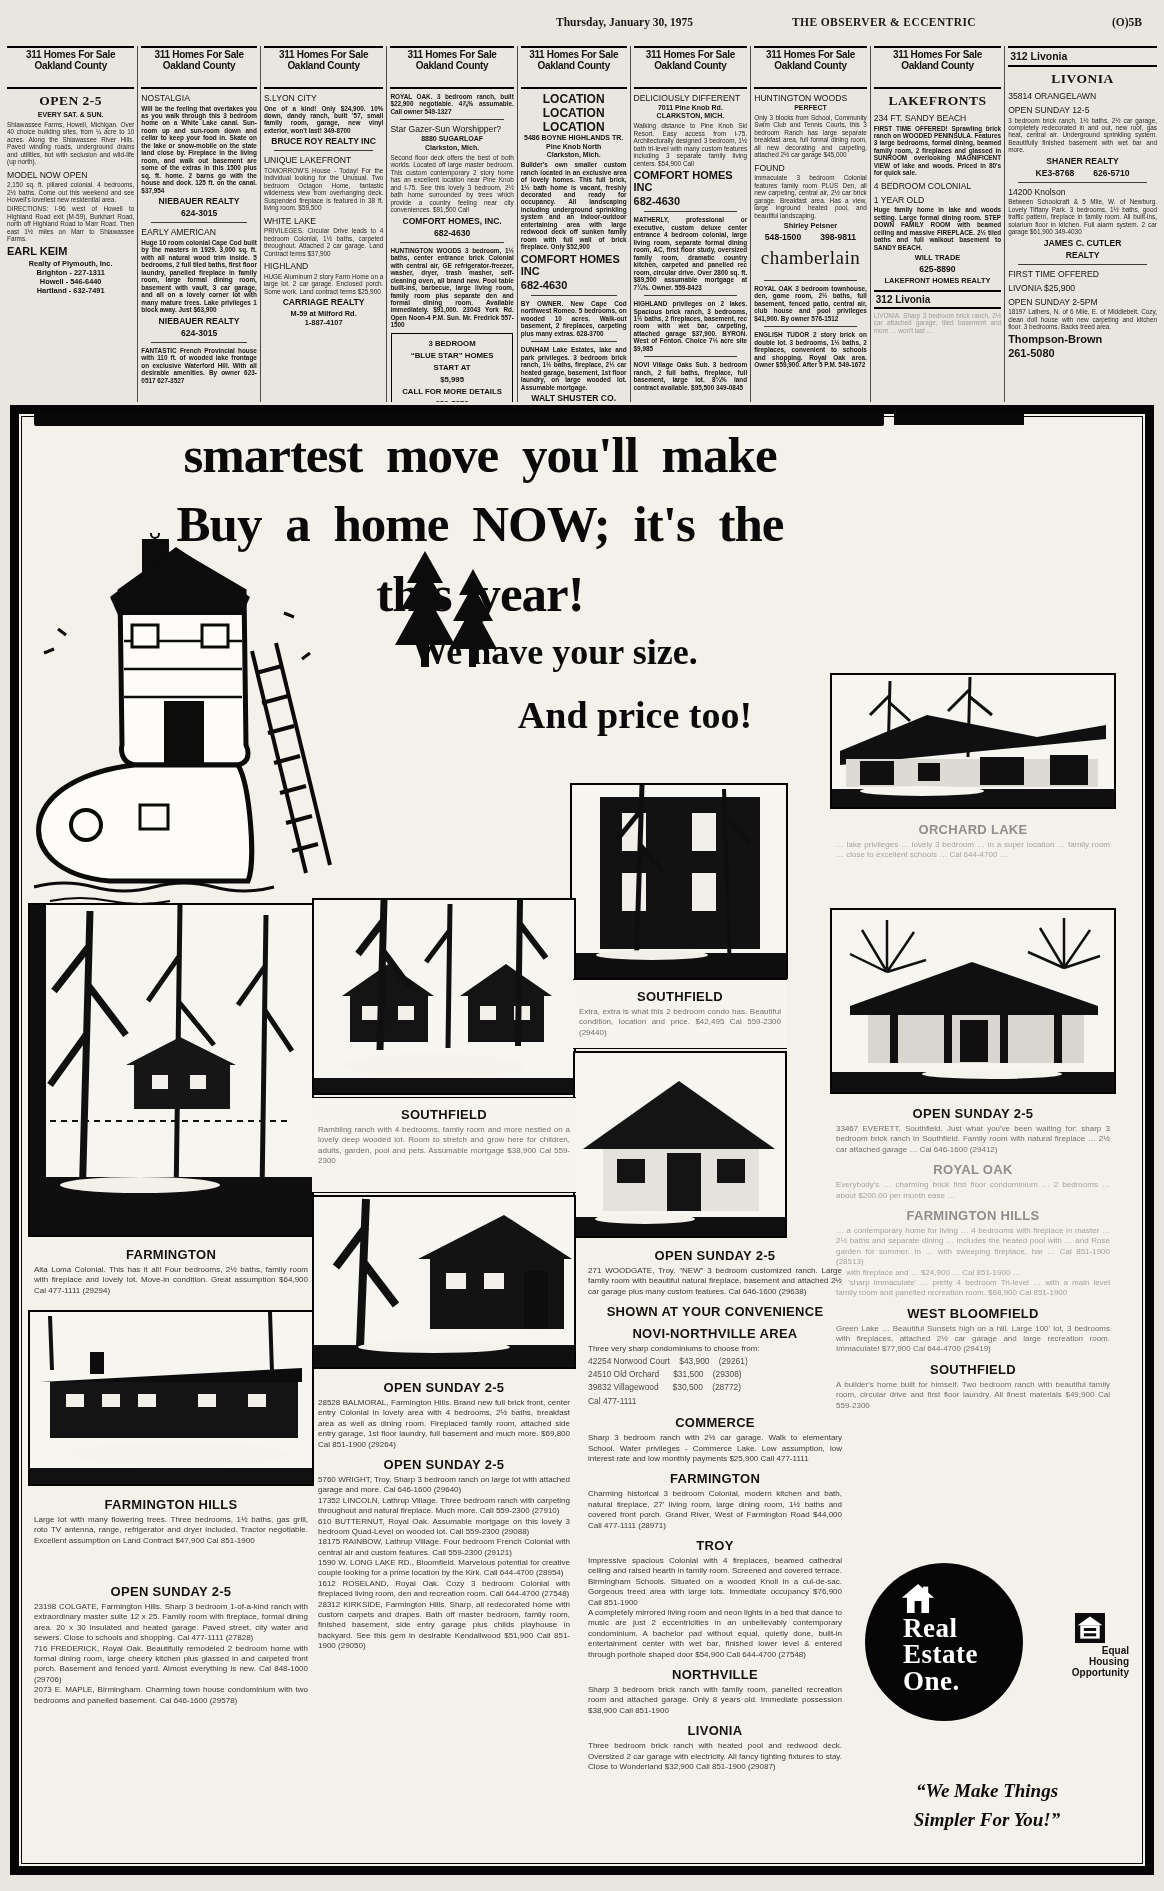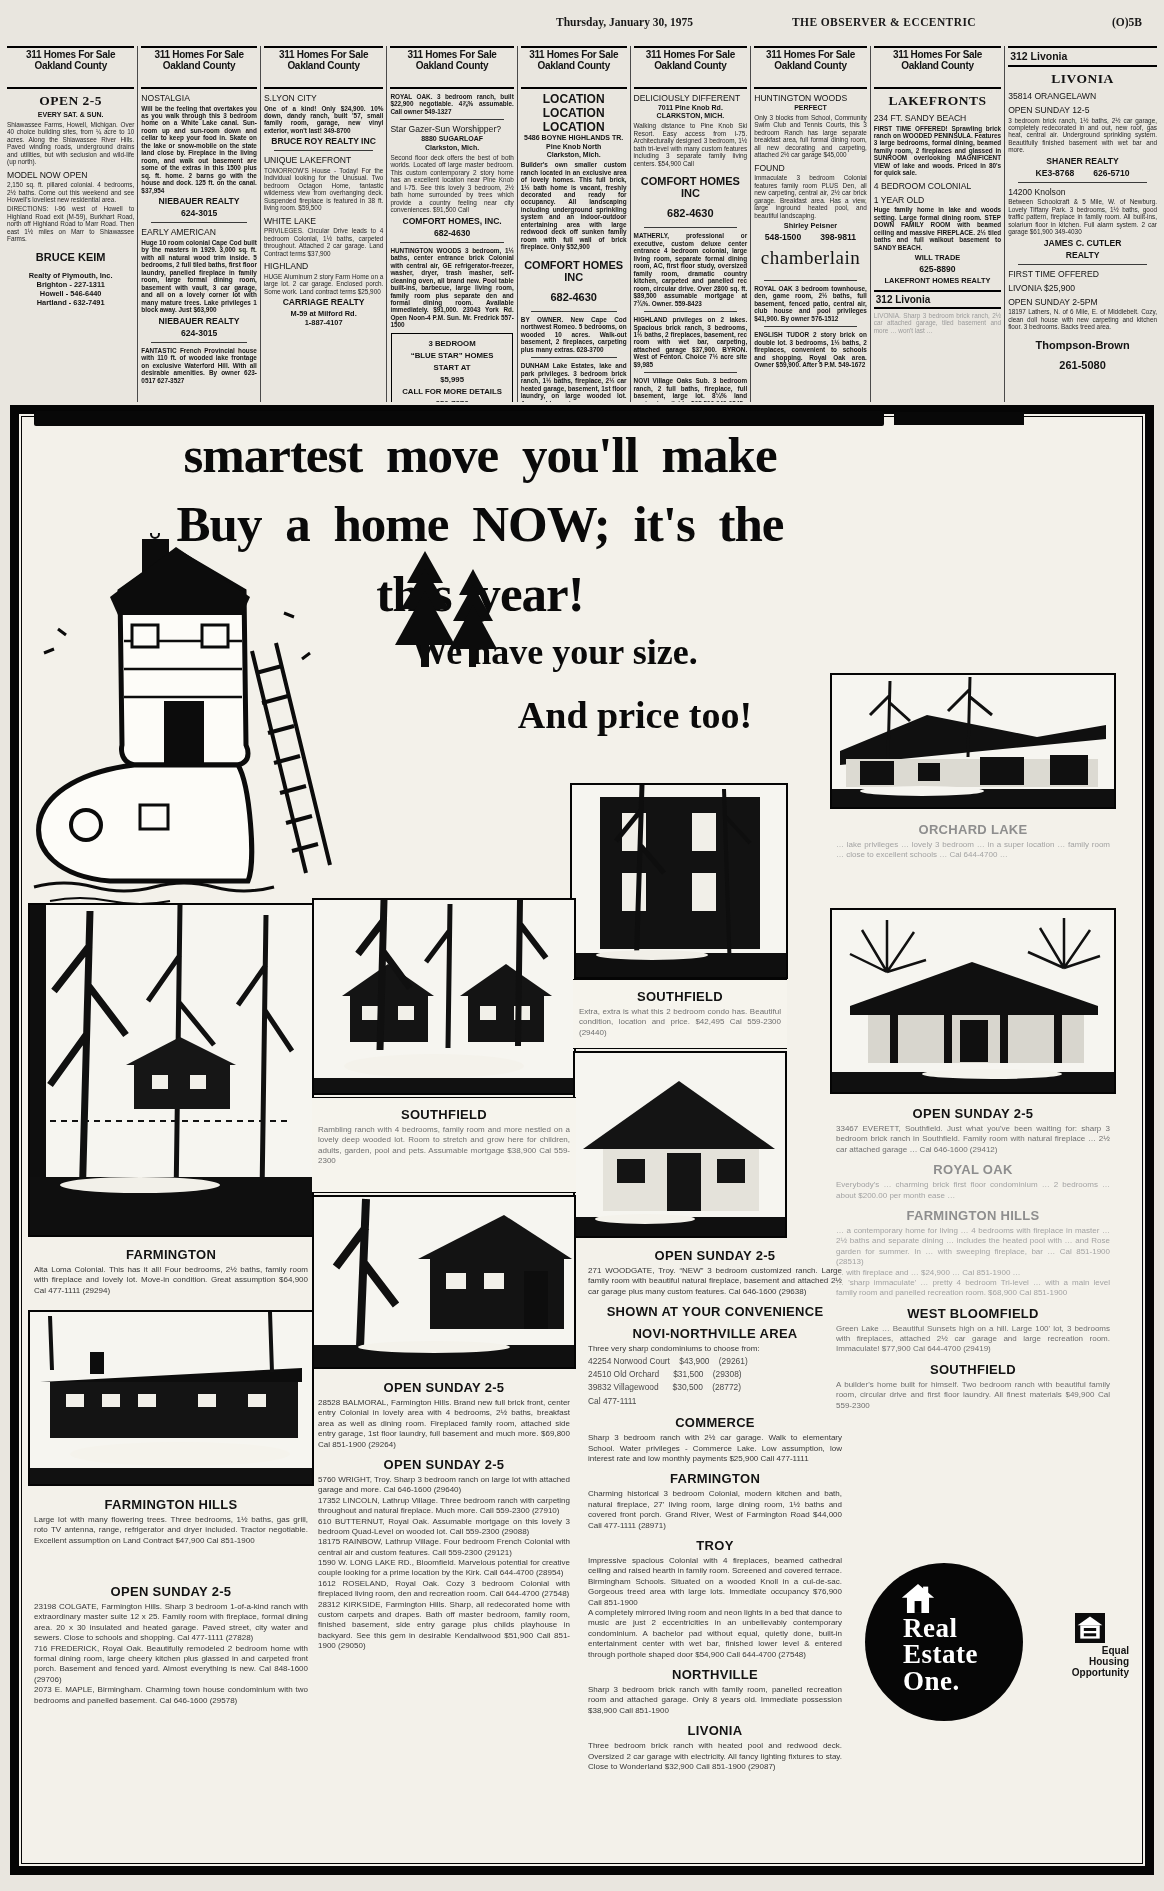--- a/index.html
+++ b/index.html
@@ -28,21 +28,21 @@
   .seg-T{font-family:"Liberation Serif",serif;font-weight:bold;font-size:13.5px;
          text-align:center;margin:4px 0 2px;letter-spacing:.5px}
   .seg-Tl{font-weight:bold;font-size:12px;text-align:center;line-height:1.15}
   .seg-t{font-weight:normal;font-size:8.6px;margin:4px 0 1px}
   .seg-t2{font-weight:bold;font-size:7px;text-align:center;line-height:1.2}
   .seg-b{font-size:6.4px;line-height:1.17;text-align:justify;color:#242424;margin:1.5px 0}
   .seg-bb{font-size:6.4px;line-height:1.17;text-align:justify;font-weight:bold;color:#151515;margin:1.5px 0}
   .seg-bf{font-size:6.4px;line-height:1.17;text-align:justify;color:#9b9b9b;margin:1.5px 0}
   .seg-r{font-weight:bold;font-size:8.6px;text-align:center;margin:2px 0;white-space:pre-wrap}
   .seg-r2{font-weight:bold;font-size:7.4px;text-align:center;white-space:pre-wrap}
-  .seg-R{font-weight:bold;font-size:11px;text-align:center;margin:8px 0}
+  .seg-R{font-weight:bold;font-size:11px;text-align:left;margin:2px 0}
   .seg-L{font-family:"Liberation Serif",serif;font-size:19px;text-align:center;margin:5px 0 11px;letter-spacing:.5px}
   .seg-hr{border-top:1px solid #3a3a3a;margin:4px 10px}
   .seg-sec{font-weight:bold;font-size:10px;border-top:2px solid #000;border-bottom:2px solid #000;
            padding:2px 0 2px 2px;margin:5px 0 3px}
   .seg-box{border:1.5px solid #000;font-weight:bold;font-size:7.8px;text-align:center;
            white-space:pre-line;line-height:1.55;padding:4px 2px;margin:4px 1px}
 
   
   .ad{position:absolute;left:10px;top:405px;width:1144px;height:1470px;background:#f3f1ea;
       box-shadow:inset 0 0 0 9px #050505, inset 0 0 0 11px #f3f1ea, inset 0 0 0 12px #050505;
@@ -97,21 +97,21 @@
 <div class="cls">
   <div class="col" style="width:130px">
       <div class="seg seg-hdr">311 Homes For Sale</div>
       <div class="seg seg-hdr2">Oakland County</div>
       <div class="seg seg-T">OPEN 2-5</div>
       <div class="seg seg-t2">EVERY SAT. &amp; SUN.</div>
       <div class="seg seg-b">Shiawassee Farms, Howell, Michigan. Over 40 choice building sites, from ¼ acre to 10 acres. Along the Shiawassee River Hills. Paved winding roads, underground drains and utilities, but with seclusion and wild-life (up north).</div>
       <div class="seg seg-t">MODEL NOW OPEN</div>
       <div class="seg seg-b">2,150 sq. ft. pillared colonial. 4 bedrooms, 2½ baths. Come out this weekend and see Howell's loveliest new residential area.</div>
       <div class="seg seg-b">DIRECTIONS: I-96 west of Howell to Highland Road exit (M-59), Burkhart Road, north off Highland Road to Marr Road. Then east 1½ miles on Marr to Shiawassee Farms.</div>
-      <div class="seg seg-R">BRUCE KEIM</div>
+      <div class="seg seg-R">EARL KEIM</div>
       <div class="seg seg-r2">Realty of Plymouth, Inc.</div>
       <div class="seg seg-r2">Brighton - 227-1311</div>
       <div class="seg seg-r2">Howell - 546-6440</div>
       <div class="seg seg-r2">Hartland - 632-7491</div>
     </div>
   <div class="col" style="width:118px">
       <div class="seg seg-hdr">311 Homes For Sale</div>
       <div class="seg seg-hdr2">Oakland County</div>
       <div class="seg seg-t">NOSTALGIA</div>
       <div class="seg seg-bb">Will be the feeling that overtakes you as you walk through this 3 bedroom home on a White Lake canal. Sun-room up and sun-room down and cellar to keep your food in. Skate on the lake or snow-mobile on the state land close by. Fireplace in the living room, and walk out basement are some of the extras in this 1500 plus sq. ft. home. 2 barns go with the house and dock. 125 ft. on the canal. $37,954</div>
@@ -513,13 +513,17 @@
       <rect x="10" y="17" width="14" height="3.4" fill="#0c0c0c"></rect>
       <rect x="10" y="23" width="14" height="3.4" fill="#0c0c0c"></rect>
     </svg>
     <div class="eh-text">
       <div>Equal</div>
       <div>Housing</div>
       <div>Opportunity</div>
     </div>
   </div>
 
+  <div class="slogan">
+    <div>“We Make Things</div>
+    <div>Simpler For You!”</div>
+  </div>
 </div>
 
 </body></html>

